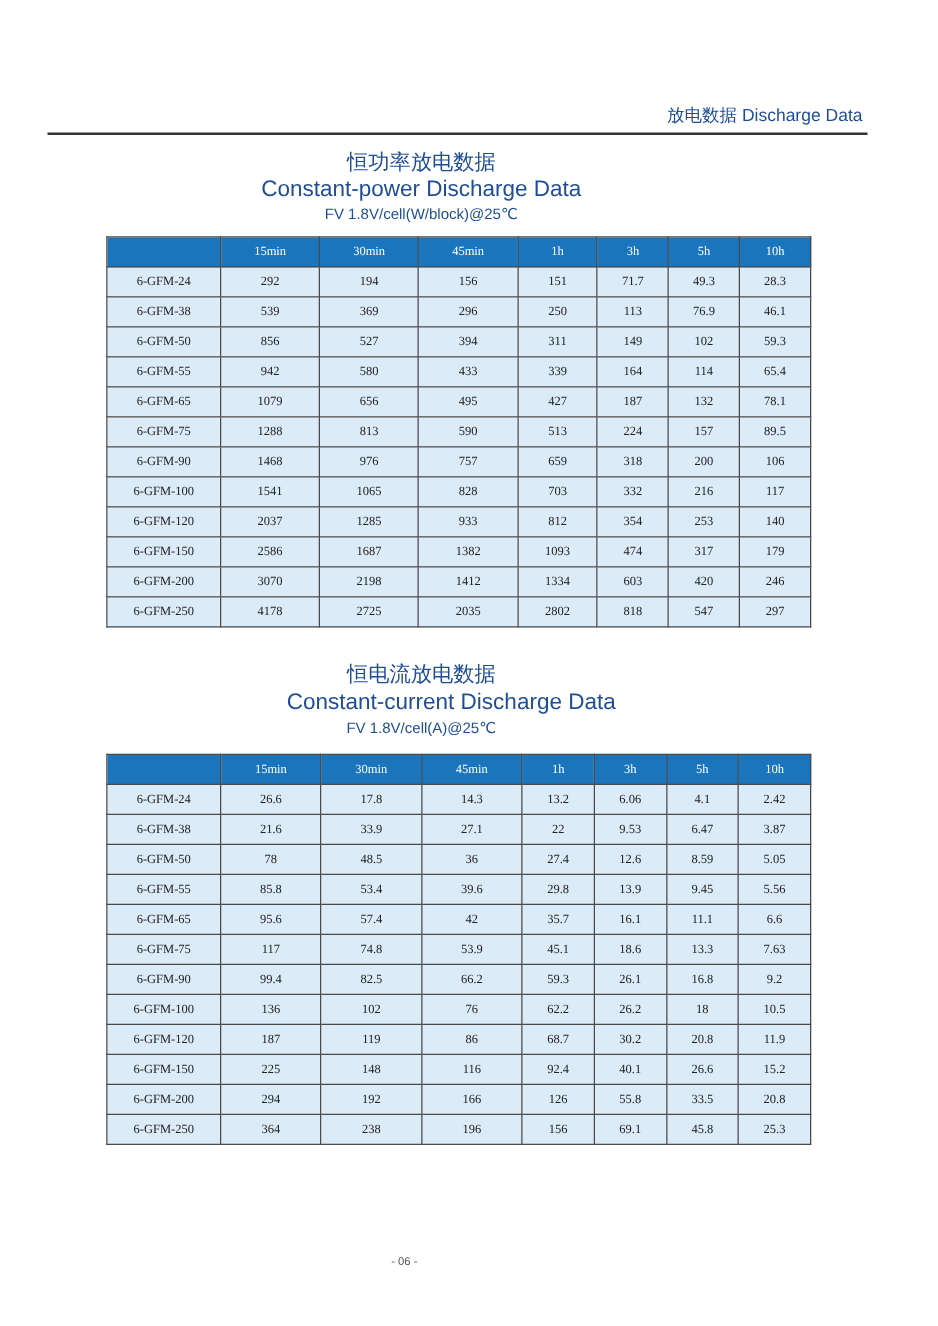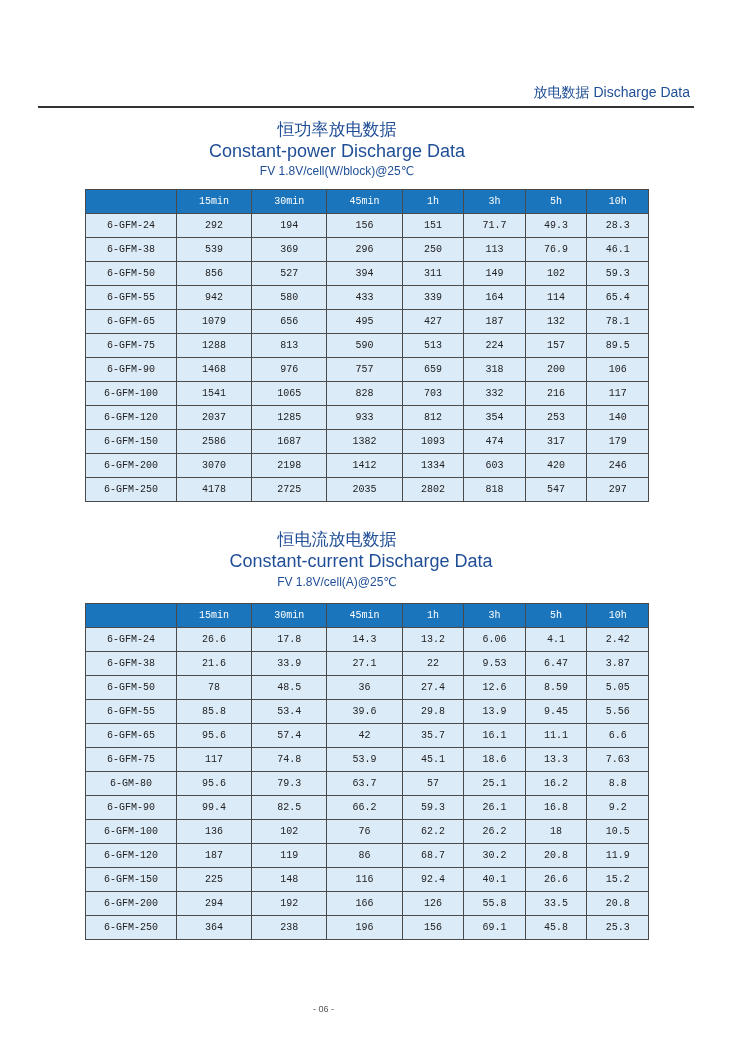--- a/index.html
+++ b/index.html
@@ -4,21 +4,21 @@
 <style>
   html, body { margin: 0; padding: 0; background: #ffffff; }
   body { width: 750px; height: 1061px; position: relative; font-family: "Liberation Sans", "DejaVu Sans", sans-serif; overflow: hidden; }
   .header-title { position: absolute; right: 60px; top: 84px; color: #1f4e96; font-size: 14px; white-space: nowrap; }
   .header-title .cn { font-size: 14px; }
   .header-rule { position: absolute; left: 38px; top: 106px; width: 656px; height: 2px; background: #333333; }
   .section-title { position: absolute; left: 0; width: 674px; text-align: center; color: #1f4e96; }
   .t-cn { font-size: 17px; font-family: "DejaVu Sans", sans-serif; }
   .t-en { font-size: 18px; }
   .t-sub { font-size: 12px; text-align: center; }
-  table.data { position: absolute; left: 85px; width: 564px; border-collapse: collapse; font-family: Liberation Mono, monospace; font-size: 10px; color: #222; }
+  table.data { position: absolute; left: 85px; width: 564px; border-collapse: collapse; font-family: Liberation Serif, serif; font-size: 10px; color: #222; }
   table.data th { background: #1a75bc; color: #ffffff; font-weight: normal; height: 21px; border: 1px solid #4a4a4a; text-align: center; }
   table.data td { background: #dcebf8; height: 21px; border: 1px solid #4a4a4a; text-align: center; }
   table.data td.model { width: 88px; }
   .page-number { position: absolute; left: 0; width: 647px; top: 1004px; text-align: center; font-size: 9px; color: #555; }
 </style>
 </head>
 <body>
 
 <div class="header-title">
   <span class="cn">放电数据</span>
@@ -239,30 +239,20 @@
         <td class="model">6-GFM-75</td>
         <td>117</td>
         <td>74.8</td>
         <td>53.9</td>
         <td>45.1</td>
         <td>18.6</td>
         <td>13.3</td>
         <td>7.63</td>
       </tr>
       <tr>
-        <td class="model">6-GM-80</td>
-        <td>95.6</td>
-        <td>79.3</td>
-        <td>63.7</td>
-        <td>57</td>
-        <td>25.1</td>
-        <td>16.2</td>
-        <td>8.8</td>
-      </tr>
-      <tr>
         <td class="model">6-GFM-90</td>
         <td>99.4</td>
         <td>82.5</td>
         <td>66.2</td>
         <td>59.3</td>
         <td>26.1</td>
         <td>16.8</td>
         <td>9.2</td>
       </tr>
       <tr>

